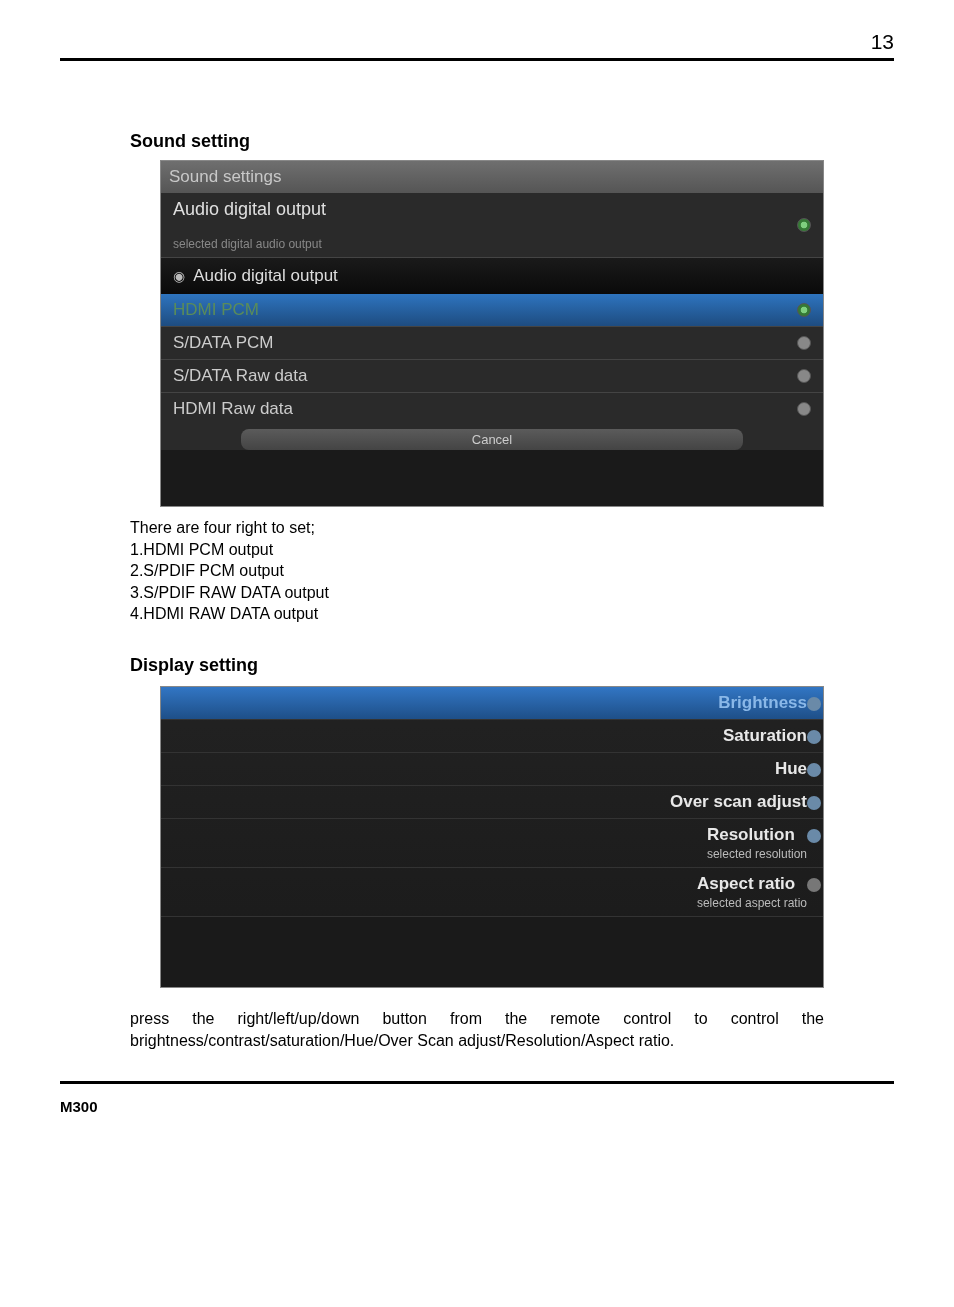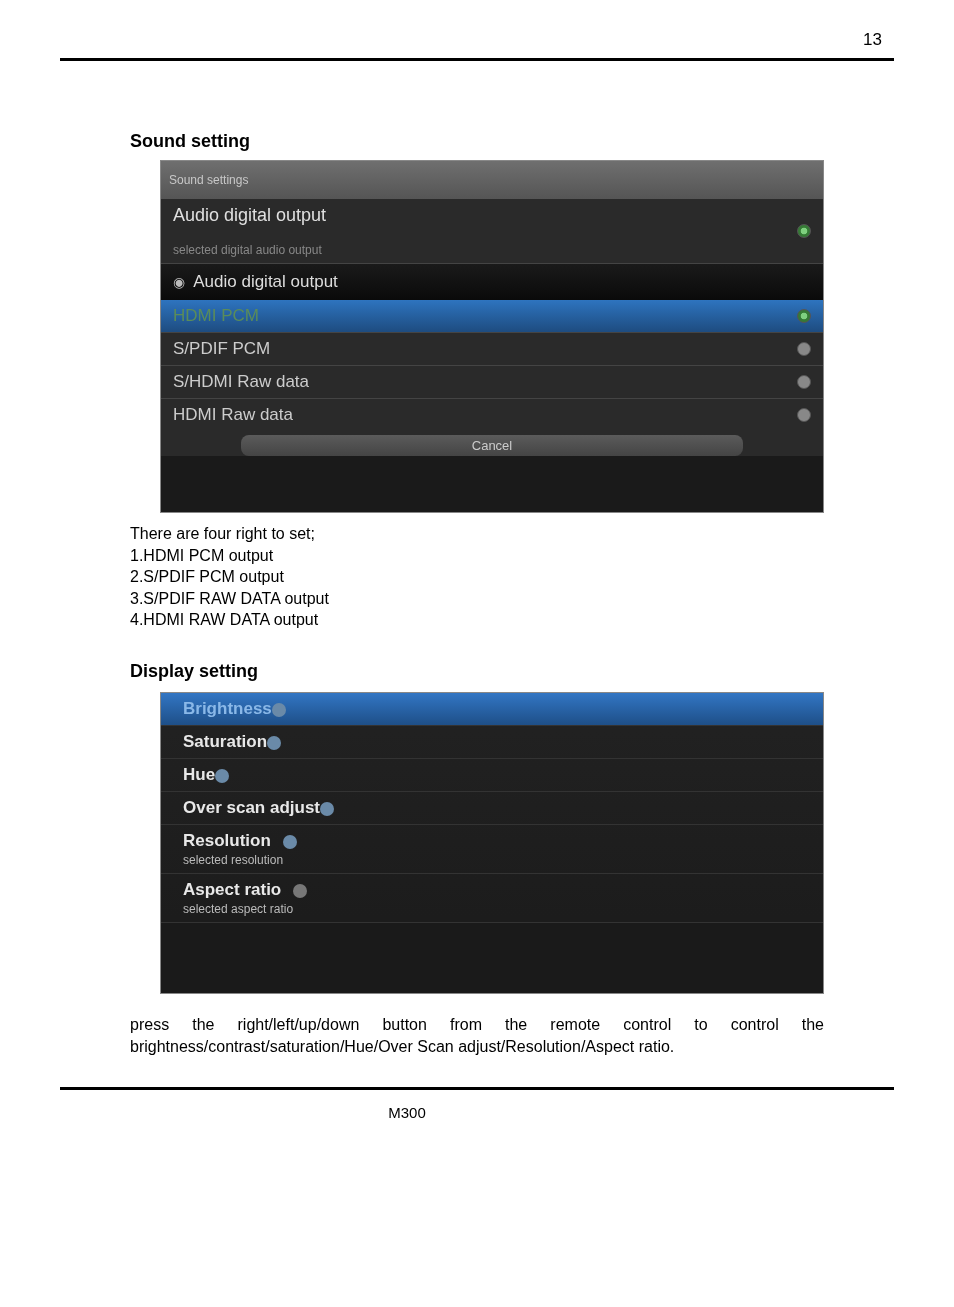--- a/index.html
+++ b/index.html
@@ -11,44 +11,44 @@
     color: #000;
   }
   .page {
     padding: 30px 60px 40px 60px;
     position: relative;
     min-height: 1307px;
   }
   .page-number {
     position: absolute;
     top: 30px;
-    right: 72px;
-    font-size: 17px;
+    right: 60px;
+    font-size: 21px;
   }
   .hr-top {
     border: none;
     border-top: 3px solid #000;
     margin: 28px 0 70px 0;
   }
   .section-title {
     font-weight: bold;
     font-size: 18px;
     margin: 0 0 8px 70px;
   }
   .screenshot {
     margin: 0 70px 10px 100px;
     border: 1px solid #888;
     background: #2a2a2a;
     color: #ddd;
   }
   .ss-header {
     background: linear-gradient(#6f6f6f,#555);
     color: #c8c8c8;
-    font-size: 12px;
-    padding: 12px 8px;
+    font-size: 17px;
+    padding: 6px 8px;
   }
   .ss-row {
     display: flex;
     justify-content: space-between;
     align-items: center;
     padding: 6px 12px;
     border-bottom: 1px solid #444;
   }
   .ss-row.last { border-bottom: none; }
   .ss-row.selected {
@@ -131,23 +131,23 @@
     color: #ddd;
   }
   .ss2-header {
     background: #2e6fb8;
     color: #a8c8e8;
     font-size: 12px;
     padding: 2px 8px;
   }
   .ss2-row {
     display: flex;
-    justify-content: flex-start;
+    justify-content: flex-end;
     align-items: flex-start;
-    padding: 6px 22px;
+    padding: 6px 2px;
     border-bottom: 1px solid #333;
   }
   .ss2-row.selected {
     background: linear-gradient(#3276c4,#1e4f88);
   }
   .ss2-row .lbl {
     color: #e8e8e8;
     font-size: 17px;
     font-weight: bold;
   }
@@ -169,23 +169,24 @@
     margin-top: 4px;
   }
   .dot.dim { background: #777; }
   .ss2-footer-space { height: 70px; background: #1a1a1a; }
   .hr-bottom {
     border: none;
     border-top: 3px solid #000;
     margin: 30px 0 14px 0;
   }
   .footer-model {
-    text-align: center;
+    text-align: left;
     font-size: 15px;
     padding-right: 140px;
+    font-weight: bold;
   }
 </style>
 </head>
 <body>
 
 <div class="page">
   <div class="page-number">13</div>
   <hr class="hr-top">
 
   <div class="section-title">Sound setting</div>
@@ -204,25 +205,25 @@
       <div class="dialog-header">
         <span class="bullet-icon"></span>
         <span>Audio digital output</span>
       </div>
       <div class="dialog-options">
         <div class="ss-row selected">
           <span class="ss-label">HDMI PCM</span>
           <span class="radio on"></span>
         </div>
         <div class="ss-row">
-          <span class="ss-label">S/PDIF PCM</span>
+          <span class="ss-label">S/DATA PCM</span>
           <span class="radio"></span>
         </div>
         <div class="ss-row">
-          <span class="ss-label">S/HDMI Raw data</span>
+          <span class="ss-label">S/DATA Raw data</span>
           <span class="radio"></span>
         </div>
         <div class="ss-row last">
           <span class="ss-label">HDMI Raw data</span>
           <span class="radio"></span>
         </div>
       </div>
       <div class="cancel-bar">Cancel</div>
     </div>
     <div class="ss-footer-space"></div>

